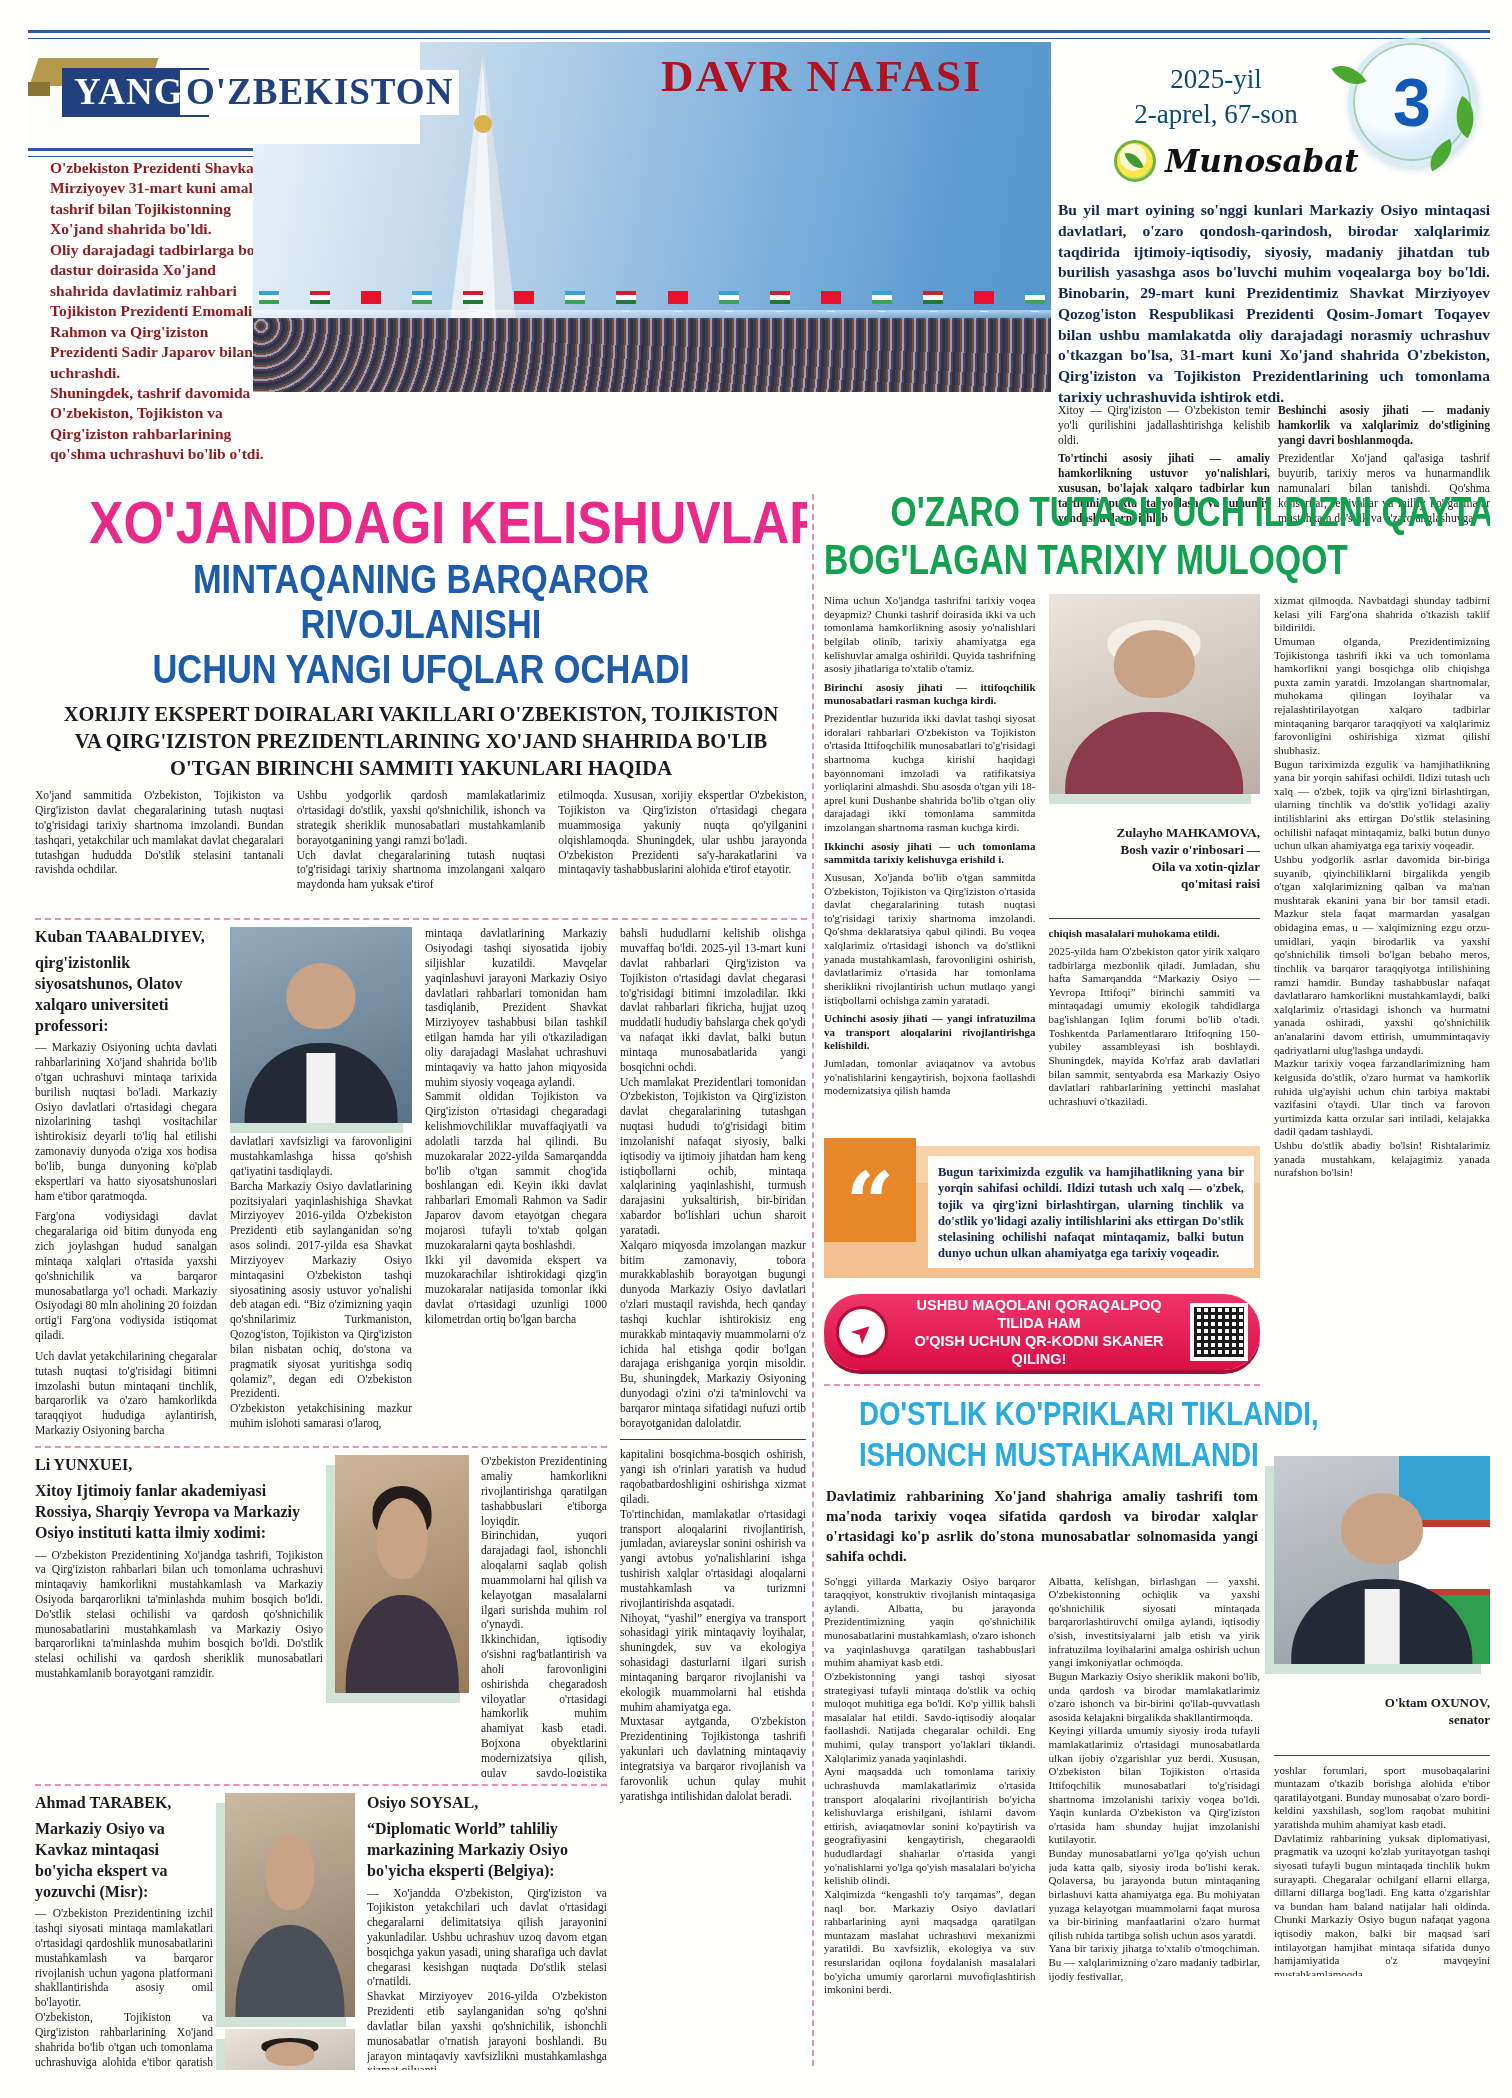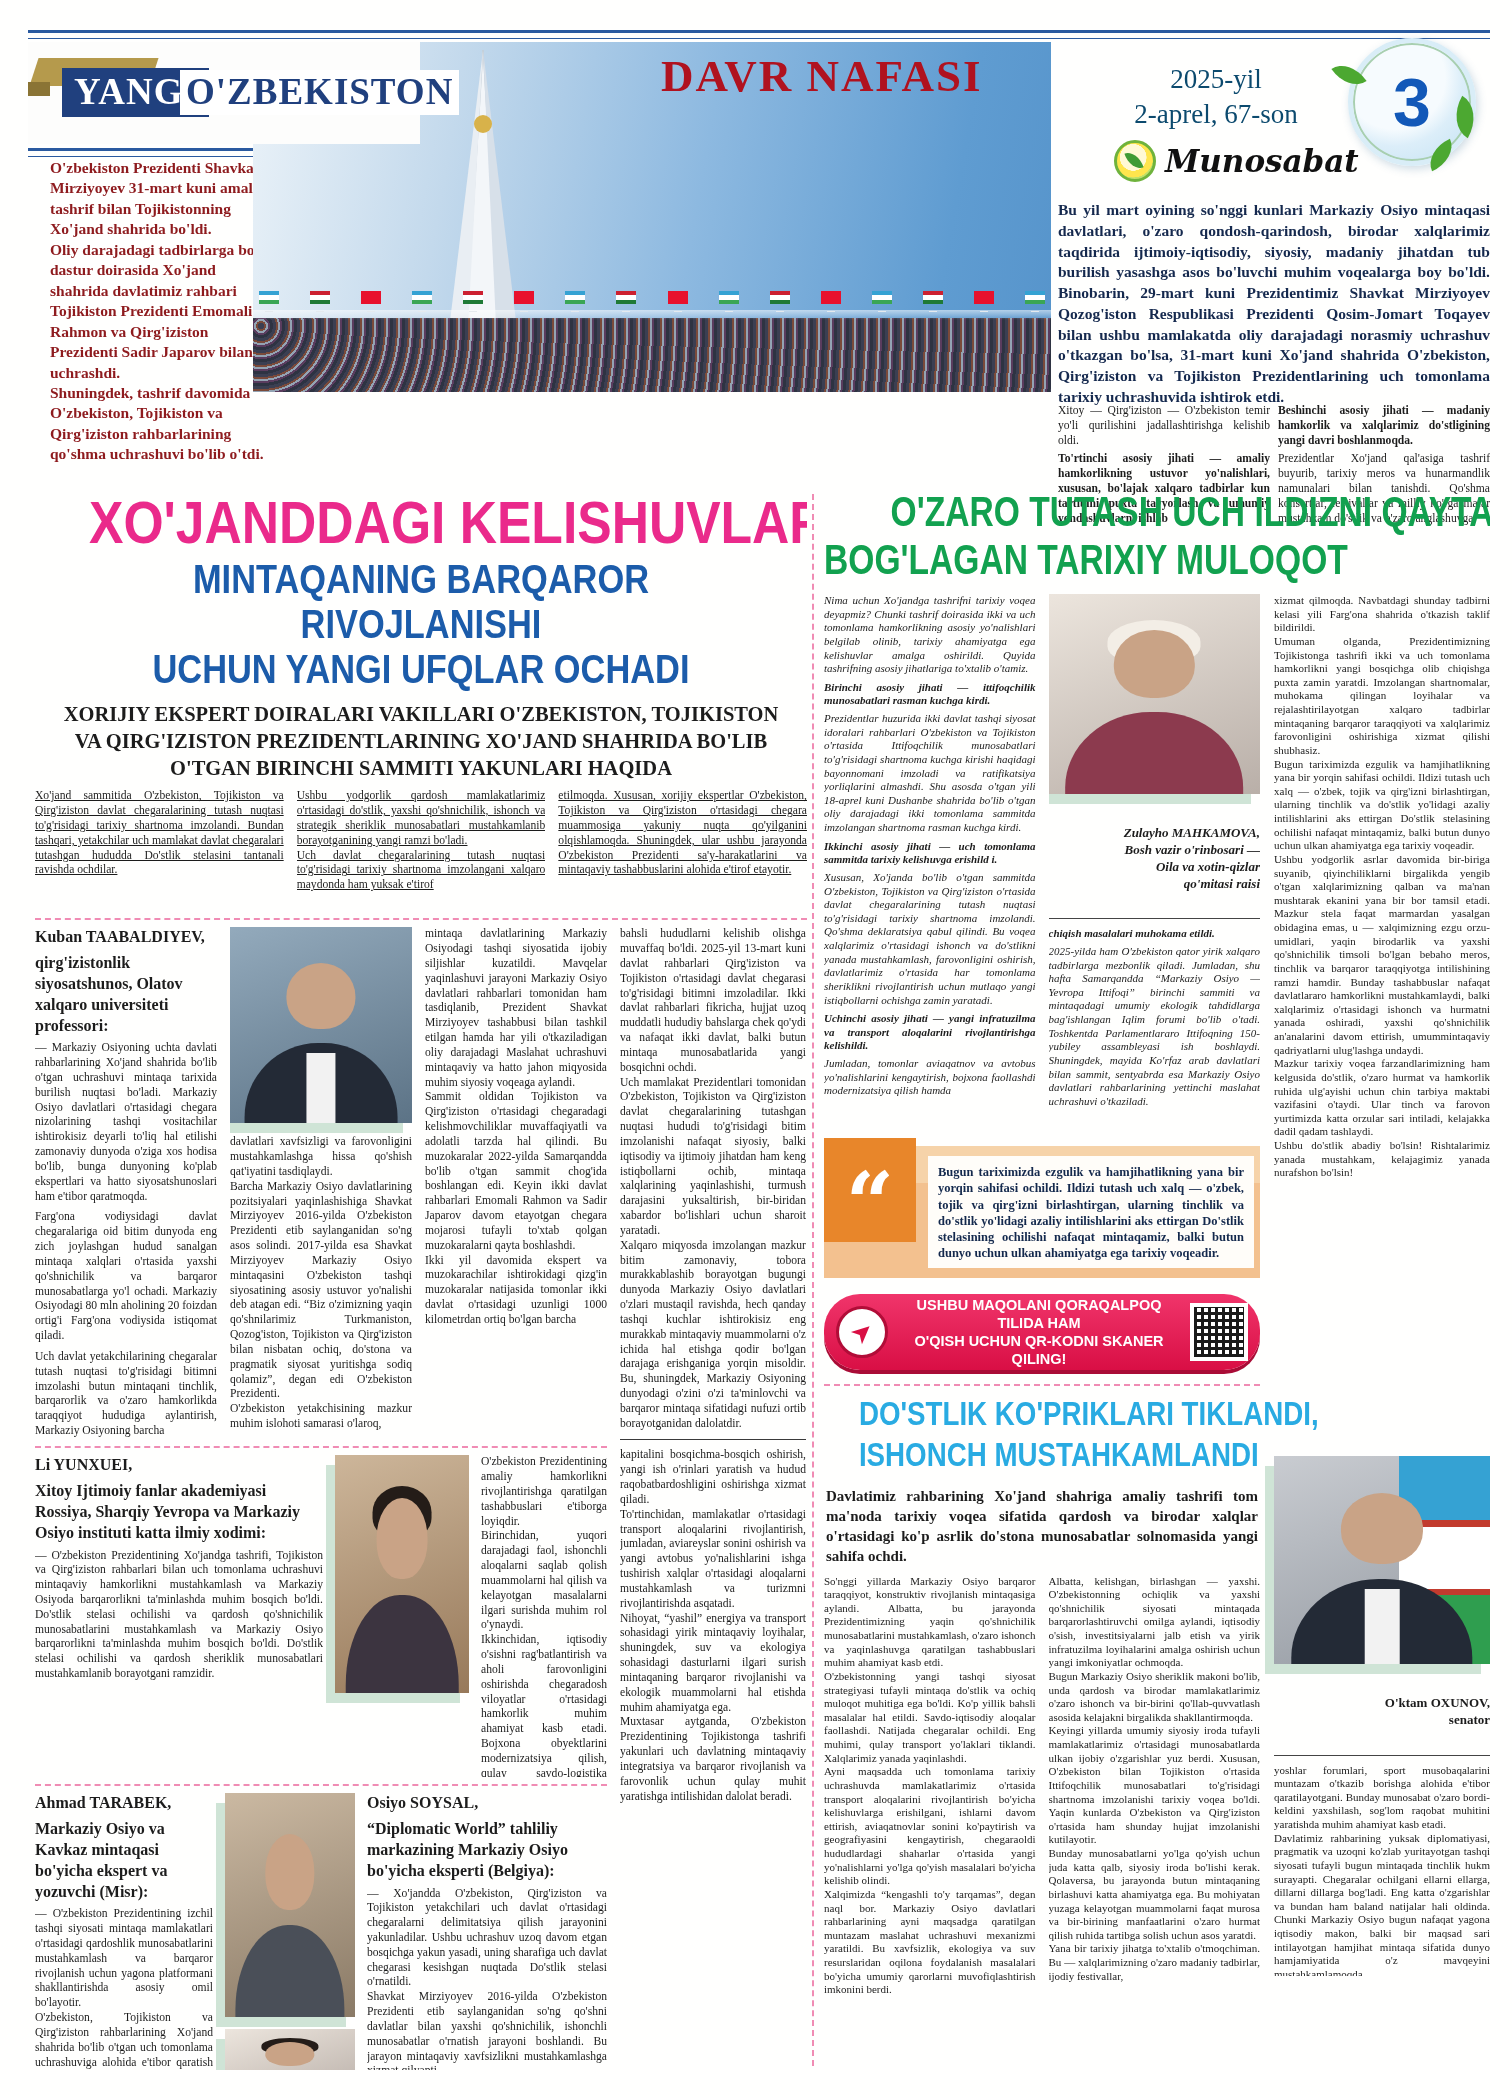--- a/index.html
+++ b/index.html
@@ -63,21 +63,21 @@
   .h-blue{color:#1c5caa;font-size:40px;transform:scaleX(.86);line-height:1.12;}
   .deck{font-weight:bold;font-size:20.5px;text-align:center;line-height:1.3;margin:10px 26px 8px;}
   .h-green{color:#12a14f;font-size:42px;transform:scaleX(.8);}
   .h-cyan{color:#29abe2;font-size:33px;transform:scaleX(.84);line-height:1.25;}
   
   #left-art{left:35px;top:488px;width:772px;height:1582px;overflow:hidden;}
   #main-vdash{left:812px;top:494px;height:1572px;}
   #right-art{left:824px;top:488px;width:666px;height:1582px;overflow:hidden;}
   .cols{display:flex;gap:13px;}
   .cols .col{flex:1;overflow:hidden;}
-  #intro-row{height:122px;margin-top:6px;text-decoration:underline;}
+  #intro-row{height:122px;margin-top:6px;}
   #left-body{display:flex;gap:13px;}
   #left-main{width:572px;}
   #col4{width:186px;overflow:hidden;height:1190px;}
   .xrow1{height:512px;overflow:hidden;}
   .lirow{display:flex;gap:12px;height:322px;overflow:hidden;}
   .ahrow{display:flex;gap:12px;height:318px;overflow:hidden;}
   .byl{font-weight:bold;font-size:16px;line-height:1.3;margin-bottom:5px;white-space:pre-line;}
   .photo{position:relative;overflow:hidden;box-shadow:-9px 10px 0 #cfe4d6;margin-bottom:12px;}
   .ph-office{background:linear-gradient(160deg,#93aabc,#5c7386);}
   .ph-warm{background:linear-gradient(160deg,#cdb69a,#97795a);}
@@ -89,21 +89,21 @@
   .p-body{position:absolute;left:50%;bottom:-2px;transform:translateX(-50%);width:84%;height:42%;background:#232a36;border-radius:48% 48% 0 0/90% 90% 0 0;}
   .p-shirt{position:absolute;left:50%;bottom:0;transform:translateX(-50%);width:16%;height:36%;background:#f2f2f2;}
   .p-scarf .p-hair{background:#f3eee6;}
   .p-flag{position:absolute;right:0;top:0;width:42%;height:100%;
      background:linear-gradient(180deg,#35a2d3 0 31%,#c23b2e 31% 34%,#ffffff 34% 64%,#c23b2e 64% 67%,#2f9e4f 67% 100%);}
   .capt{font-weight:bold;font-size:13px;text-align:right;line-height:1.3;border-bottom:1.5px solid #444;padding:2px 0 9px;margin-bottom:8px;white-space:pre-line;}
   
   #right-body{display:flex;gap:14px;margin-top:10px;}
   #right-main{width:436px;}
   #colC{width:216px;}
-  .rtop{height:540px;overflow:hidden;font-style:italic;}
+  .rtop{height:540px;overflow:hidden;}
   .quote{position:relative;background:linear-gradient(180deg,#f6d3a9 0 28%,#f3c18f 28%);margin-top:12px;height:132px;}
   .qmark{position:absolute;left:0;top:-8px;width:92px;height:104px;background:#e8862a;color:#fff;display:flex;align-items:center;justify-content:center;font-size:84px;font-weight:bold;font-family:"DejaVu Serif",serif;line-height:0;padding-top:26px;box-sizing:border-box;}
   .qinner{position:absolute;left:104px;right:6px;top:10px;bottom:10px;background:#fffdf9;padding:8px 10px;
           font-weight:bold;font-size:12.5px;line-height:1.3;color:#14294d;text-align:justify;overflow:hidden;}
   .banner{margin-top:16px;height:64px;background:linear-gradient(180deg,#f0356b,#d90f45);border-radius:36px;
           display:flex;align-items:center;gap:12px;padding:6px 12px;box-shadow:0 4px 0 #a90c36;}
   .cursor-circle{flex:0 0 52px;width:52px;height:52px;border-radius:50%;background:#fff;border:3px solid #b10d38;box-sizing:border-box;display:flex;align-items:center;justify-content:center;}
   .cursor-glyph{color:#d90f44;font-size:26px;transform:rotate(-42deg);font-family:"DejaVu Sans",sans-serif;}
   .banner-text{flex:1;color:#fff;font-family:"Liberation Sans",sans-serif;font-weight:bold;font-size:14.5px;line-height:1.25;text-align:center;}
   .qr{flex:0 0 58px;width:58px;height:58px;background:#fff;padding:4px;box-sizing:border-box;}

